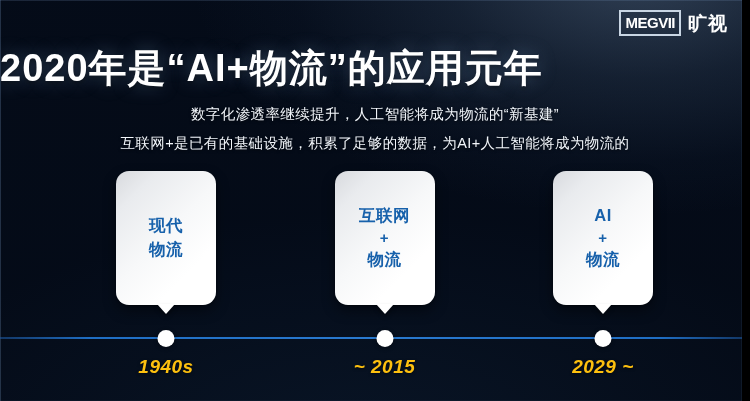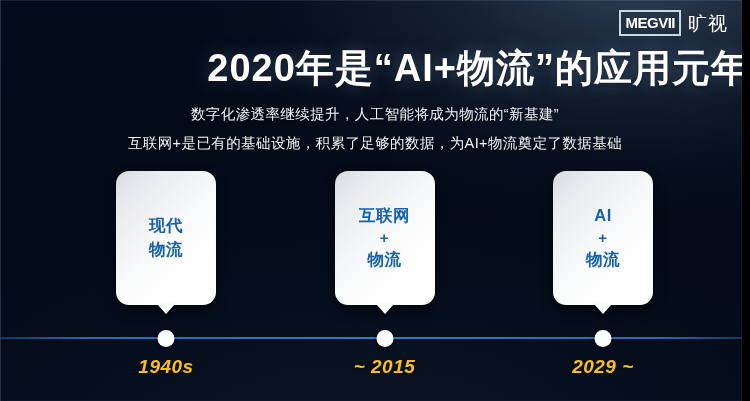--- a/index.html
+++ b/index.html
@@ -51,32 +51,32 @@
     font-size: 15px;
     font-weight: bold;
     letter-spacing: -0.5px;
     line-height: 1;
     padding: 3px 4px 4px 4px;
     font-family: "Liberation Sans", sans-serif;
   }
   .logo-cn {
     color: #ffffff;
     font-size: 19px;
-    font-weight: normal;
+    font-weight: bold;
     line-height: 1;
     letter-spacing: 1px;
   }
 
   
   .title {
     position: absolute;
     top: 48px;
     left: 0;
     width: 750px;
-    text-align: right;
+    text-align: left;
     color: #ffffff;
     font-size: 38px;
     font-weight: bold;
     letter-spacing: 1px;
     line-height: 1.1;
     text-shadow: 0 0 18px rgba(150,190,235,0.35), 0 2px 4px rgba(0,0,0,0.55);
     z-index: 5;
   }
   .subtitle {
     position: absolute;
@@ -192,21 +192,21 @@
 
 <div class="slide">
 
   <div class="logo">
     <div class="logo-mark">MEGVII</div>
     <div class="logo-cn">旷视</div>
   </div>
 
   <div class="title">2020年是“AI+物流”的应用元年</div>
   <div class="subtitle l1">数字化渗透率继续提升，人工智能将成为物流的“新基建”</div>
-  <div class="subtitle l2">互联网+是已有的基础设施，积累了足够的数据，为AI+物流奠定了数据基础</div>
+  <div class="subtitle l2">互联网+是已有的基础设施，积累了足够的数据，为AI+人工智能将成为物流的</div>
 
   <div class="timeline-line"></div>
 
   <div class="nodes">
 
     <div class="node">
       <div class="card">
         <div class="card-text">
           <span>现代</span><br>
           <span>物流</span>

